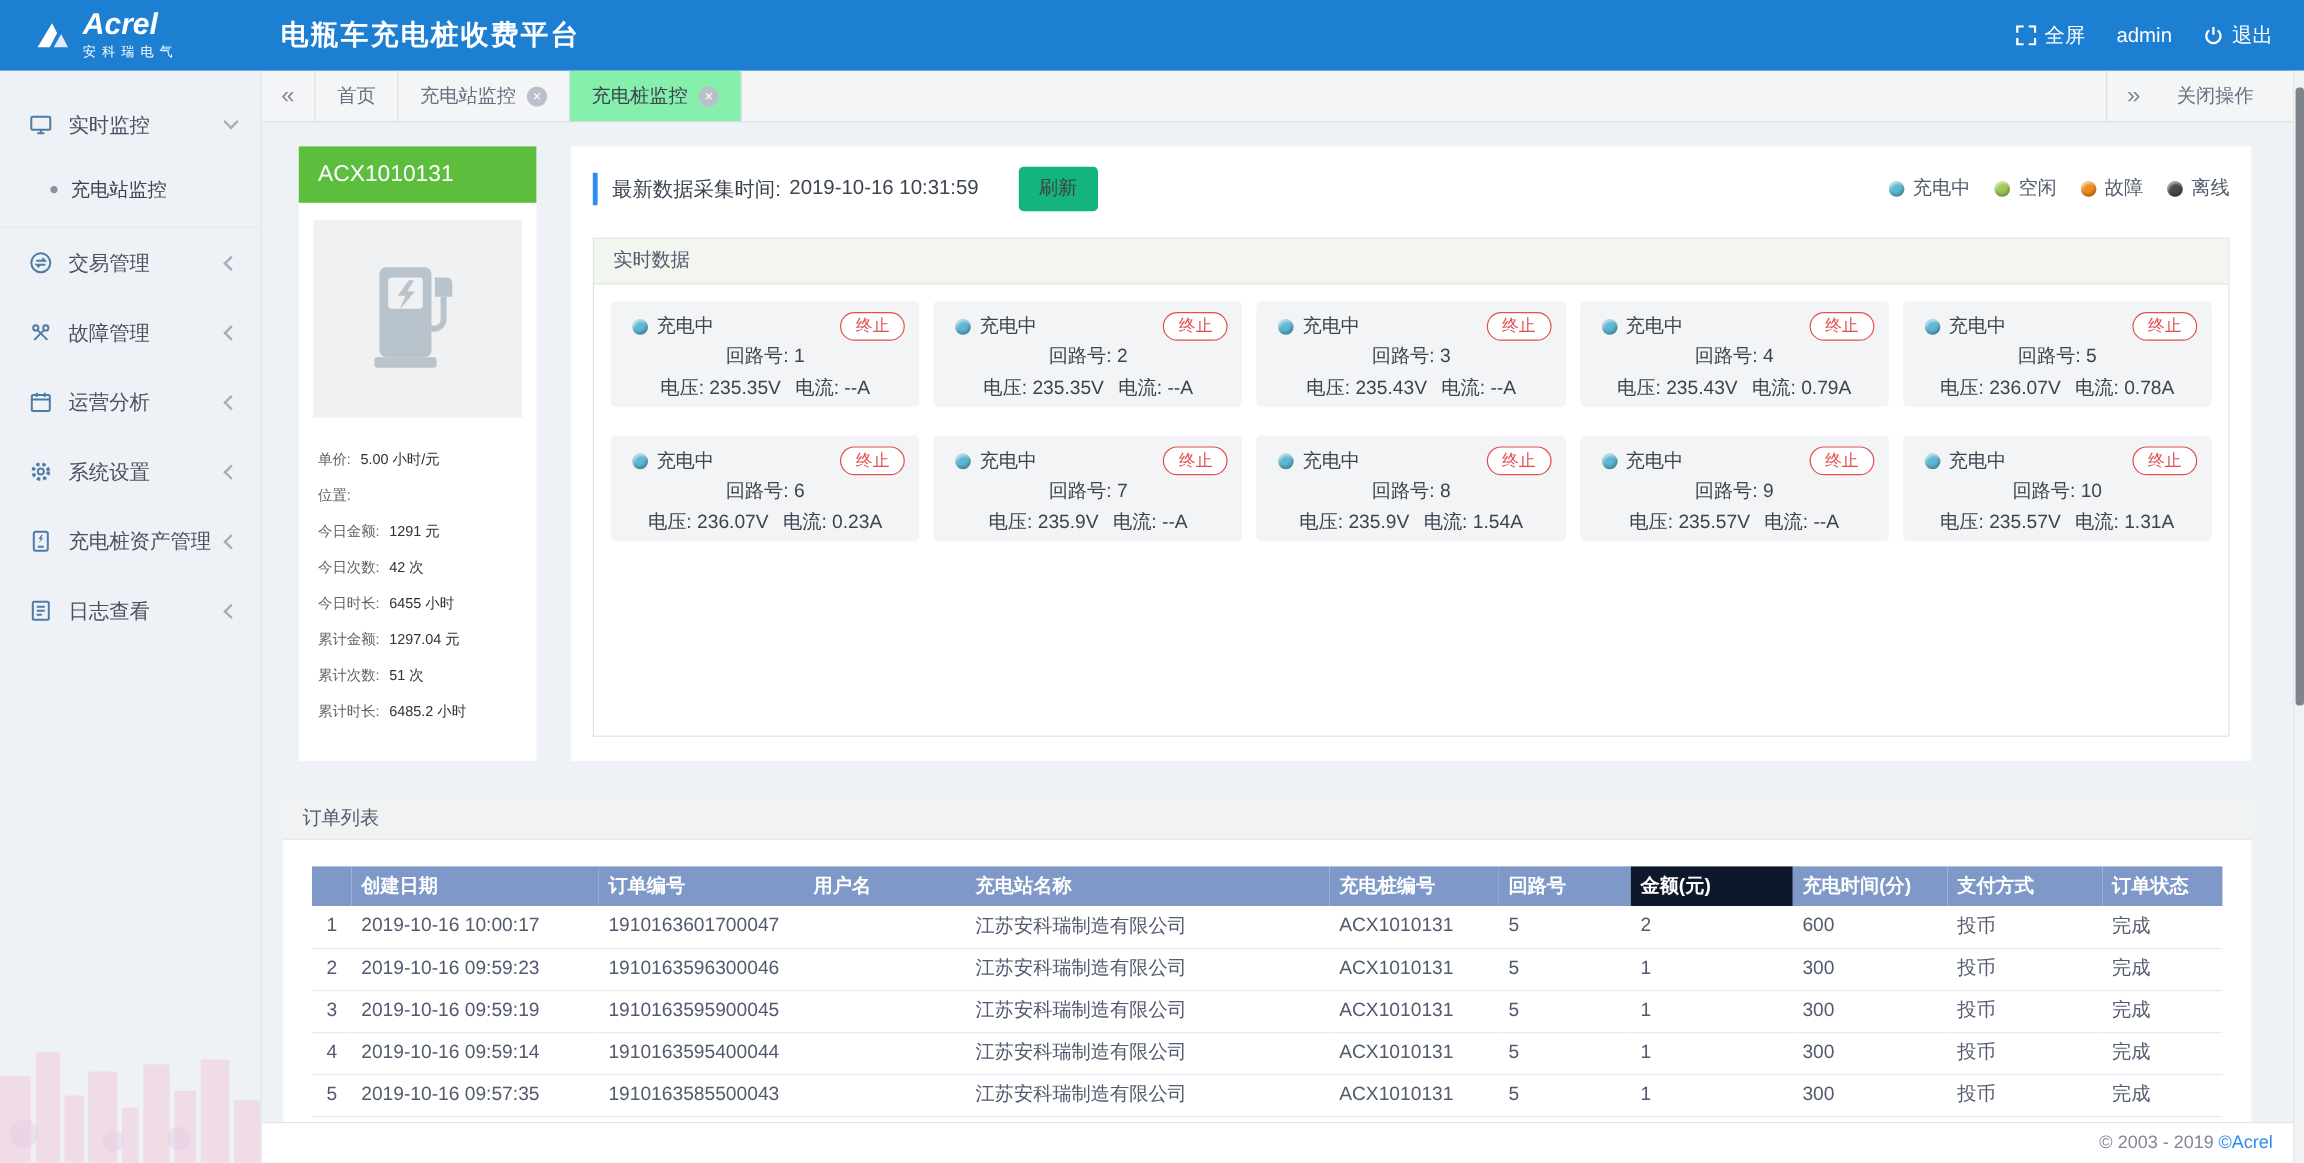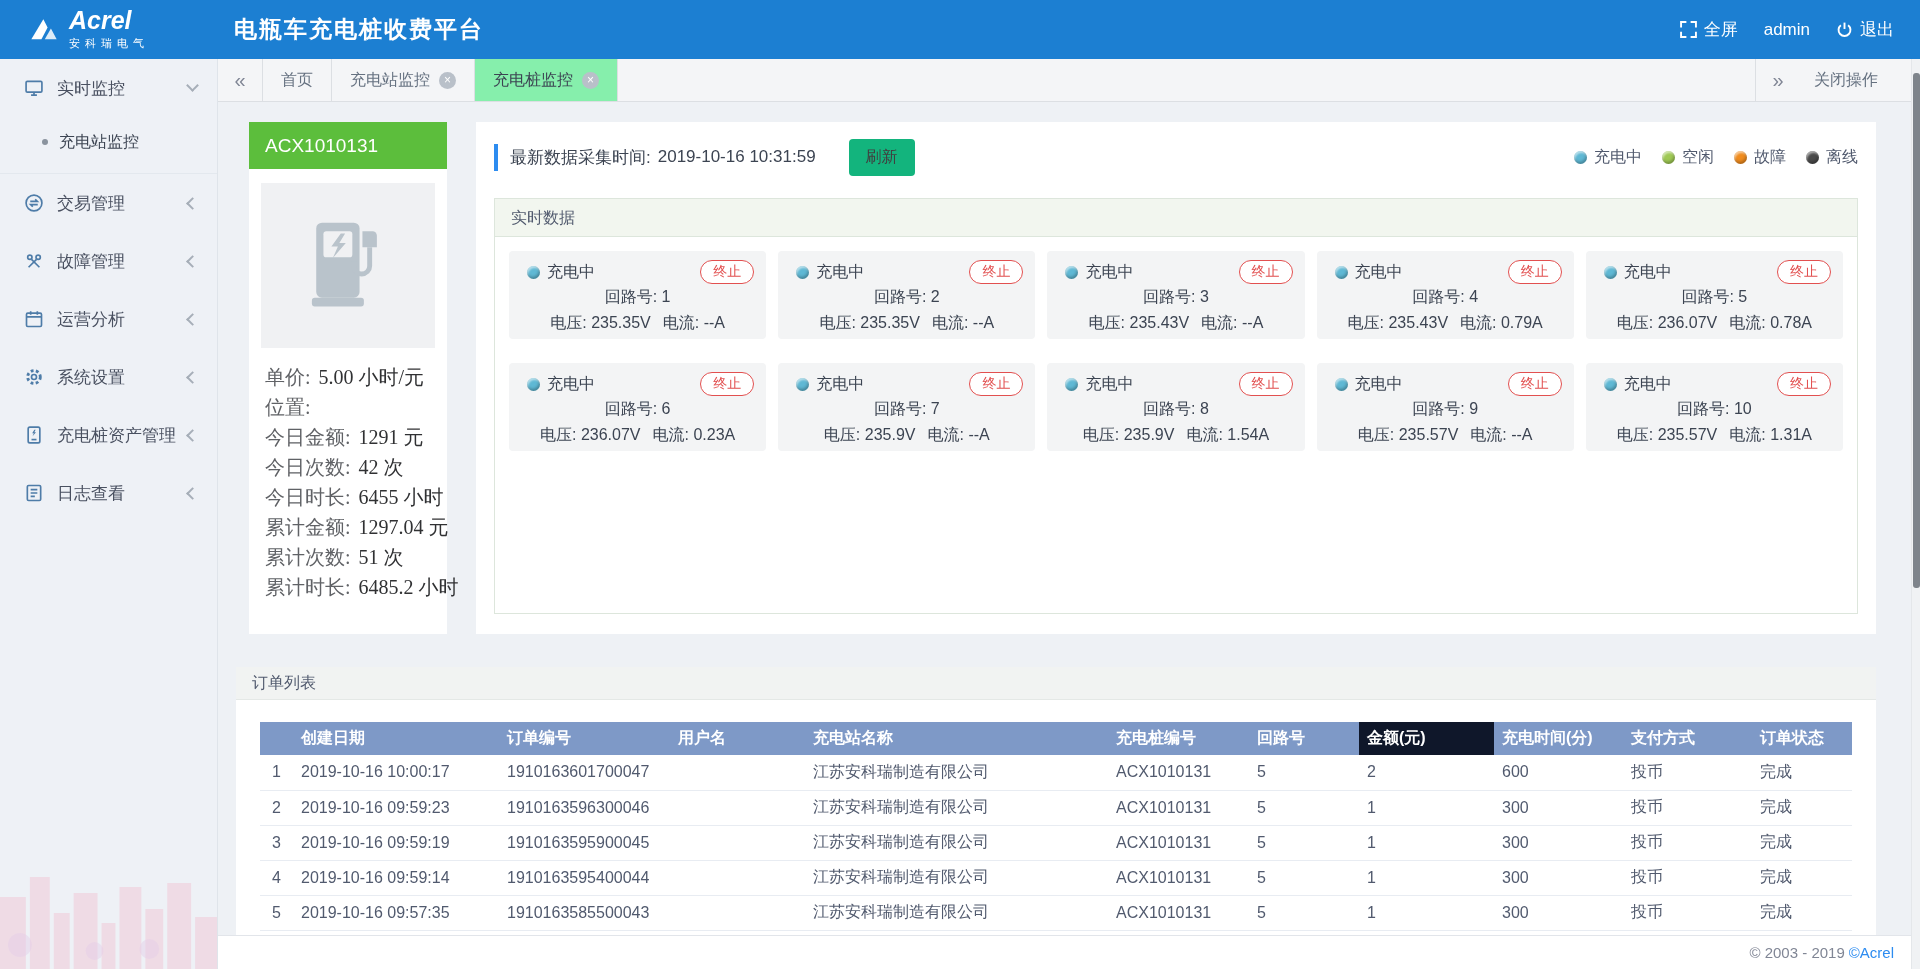--- a/index.html
+++ b/index.html
@@ -20,21 +20,21 @@
   .app-title { font-size: 23px; font-weight: bold; color: #fff; letter-spacing: 2px; margin-left: 10px; white-space: nowrap; }
   .topbar-right { margin-left: auto; display: flex; align-items: center; gap: 26px; color: #fff; font-size: 17px; }
   .top-link { display: flex; align-items: center; gap: 7px; cursor: pointer; white-space: nowrap; }
   .top-link svg { width: 17px; height: 17px; display: block; }
 
   
   .layout { display: flex; height: 910px; }
 
   
   .sidebar { width: 218px; background: #eef1f6; border-right: 1px solid #dfe4ea; position: relative; flex: none; overflow: hidden; }
-  .menu { position: relative; z-index: 2; }
+  .menu { position: relative; z-index: 2; margin-top: 16px; }
   .menu-item { height: 58px; display: flex; align-items: center; padding: 0 20px 0 24px; font-size: 17px; color: #495060; cursor: pointer; white-space: nowrap; }
   .mi { width: 20px; height: 20px; margin-right: 13px; color: #4e7ca8; flex: none; display: inline-flex; }
   .mi svg { width: 100%; height: 100%; display: block; }
   .mi-label { overflow: hidden; text-overflow: ellipsis; }
   .chev { margin-left: auto; width: 9px; height: 9px; border: 0 solid #a6aeb8; transform: rotate(45deg); flex: none; }
   .chev.left { border-left-width: 2px; border-bottom-width: 2px; }
   .chev.down { border-right-width: 2px; border-bottom-width: 2px; margin-top: -5px; }
   .menu-group.expanded { border-bottom: 1px solid #e3e8ee; padding-bottom: 6px; }
   .submenu-item { height: 50px; display: flex; align-items: center; padding-left: 42px; font-size: 16px; color: #3c4452; cursor: pointer; }
   .submenu-item .bullet { width: 6px; height: 6px; border-radius: 50%; background: #8a939e; margin-right: 11px; flex: none; }
@@ -57,21 +57,21 @@
   
   .content { flex: 1; padding: 20px 44px 0 18px; overflow: hidden; position: relative; }
   .row1 { display: flex; height: 512px; }
 
   
   .pile-card { width: 198px; margin-left: 13px; background: #fff; flex: none; }
   .pile-header { height: 47px; line-height: 47px; padding-left: 16px; color: #fff; font-size: 19px; }
   .pile-body { padding: 14px 12px; }
   .pile-image { height: 165px; background: #f0f1f3; display: flex; align-items: center; justify-content: center; }
   .pile-stats { margin-top: 14px; padding-left: 4px; }
-  .stat-line { height: 30px; display: flex; align-items: center; font-size: 20px; font-family: Liberation Serif, serif; }
+  .stat-line { height: 30px; display: flex; align-items: flex-end; font-size: 12px; }
   .stat-label { color: #606266; margin-right: 8px; white-space: nowrap; }
   .stat-value { color: #303133; white-space: nowrap; }
 
   
   .monitor-panel { flex: 1; margin-left: 29px; background: #fff; min-width: 0; }
   .monitor-top { height: 56px; display: flex; align-items: center; padding: 14px 18px 0; }
   .accent { width: 4px; height: 27px; margin-right: 12px; flex: none; }
   .collect-label, .collect-time { font-size: 17px; color: #3c4452; white-space: nowrap; }
   .collect-time { margin-left: 7px; }
   .refresh-btn { margin-left: 33px; border: none; color: #404040; font-size: 16px; padding: 8px 17px; border-radius: 4px; cursor: pointer; font-family: inherit; }

